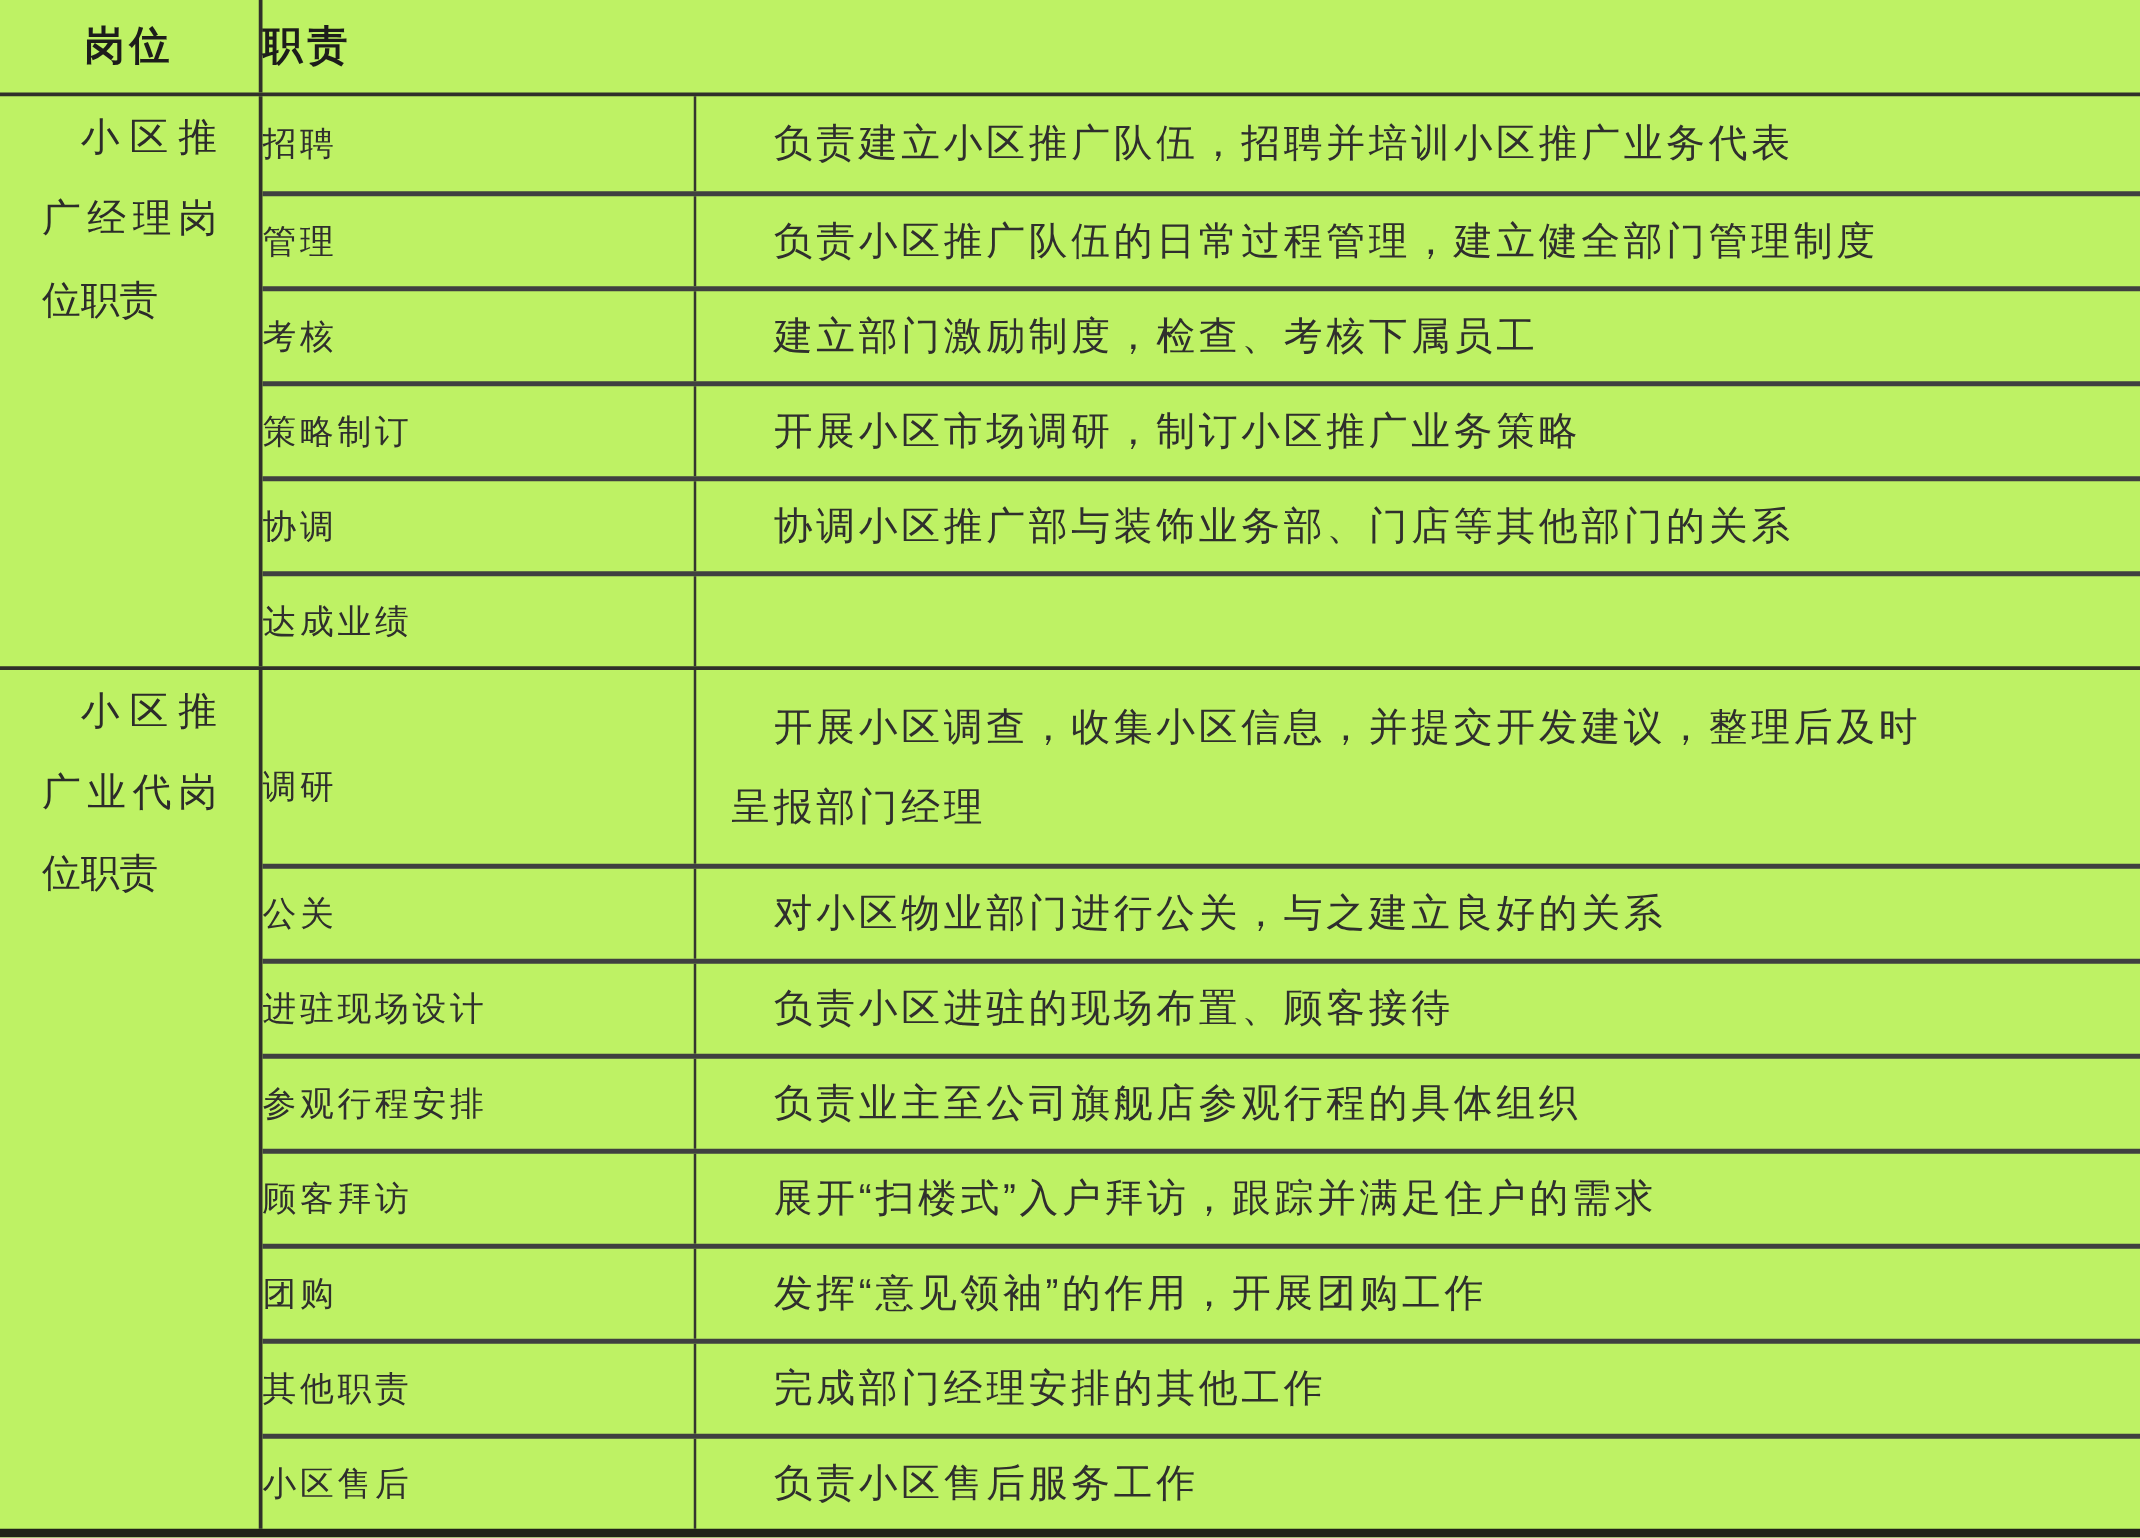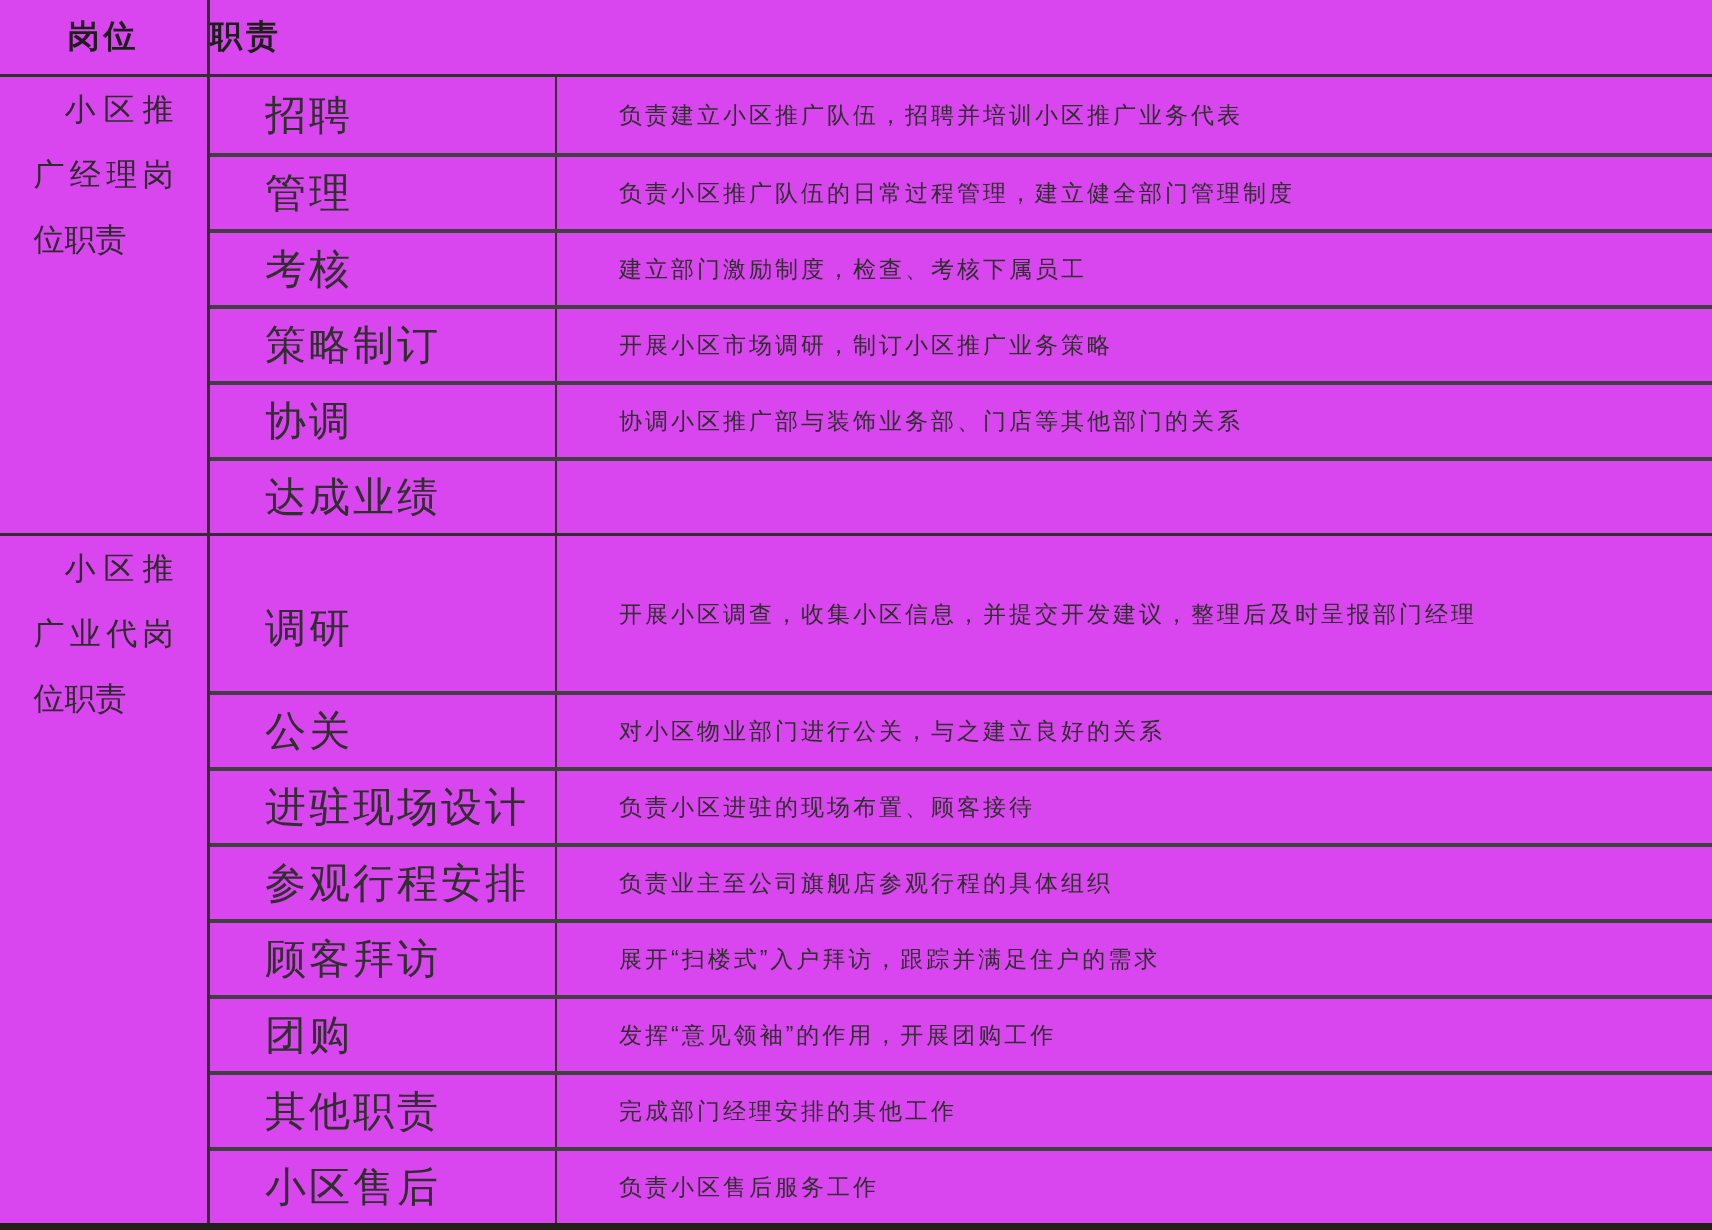--- a/index.html
+++ b/index.html
@@ -6,21 +6,21 @@
   html, body { background: #ffffff; }
   body {
     width: 1712px; height: 1230px;
     font-family: "Liberation Sans", "DejaVu Sans", sans-serif;
     color: #2f2f2d;
     background: #fdfdfa;
     overflow: hidden;
   }
   .table {
     width: 1712px; height: 1230px;
-    background: #d946ef;
+    background: #bef264;
     border-bottom: 7px solid #21211a;
     display: flex; flex-direction: column;
   }
   
   .header-row {
     height: 77px; flex: 0 0 77px;
     display: flex;
     border-bottom: 3px solid #30302a;
   }
   .header-pos {
@@ -48,34 +48,33 @@
     text-align: justify;
     text-indent: 31px;
   }
   .rows { flex: 1; display: flex; flex-direction: column; }
   .row { display: flex; height: 76px; flex: 0 0 76px; }
   .row.tall { height: 155px; flex: 0 0 155px; }
   .row + .row { border-top: 4px solid #404040; text-align: center; }
   .cat-cell {
     width: 347px; flex: 0 0 347px;
     border-right: 2px solid #35352e;
-    padding-left: 55px;
     display: flex; align-items: center;
-    font-size: 41px; letter-spacing: 3px; color: #2f2f2d;
+    font-size: 27px; letter-spacing: 3px; color: #2f2f2d;
   }
   .row.tall .cat-cell { align-items: center; }
   .row.tall .cat-label { margin-top: 30px; }
   .duty-cell {
     flex: 1;
     padding-left: 28px;
     display: flex; align-items: center;
   }
   .duty-text {
     max-width: 960px;
-    font-size: 23px; letter-spacing: 3px; color: #2f2f2d;
+    font-size: 31px; letter-spacing: 3px; color: #2f2f2d;
     line-height: 64px;
     text-indent: 34px;
   }
 </style>
 </head>
 <body>
 
 <div class="table">
   <div class="header-row">
     <div class="header-pos">

